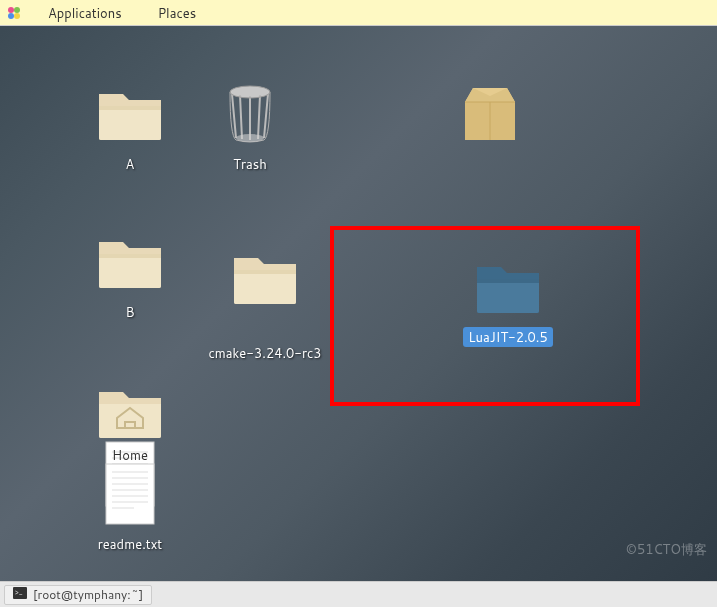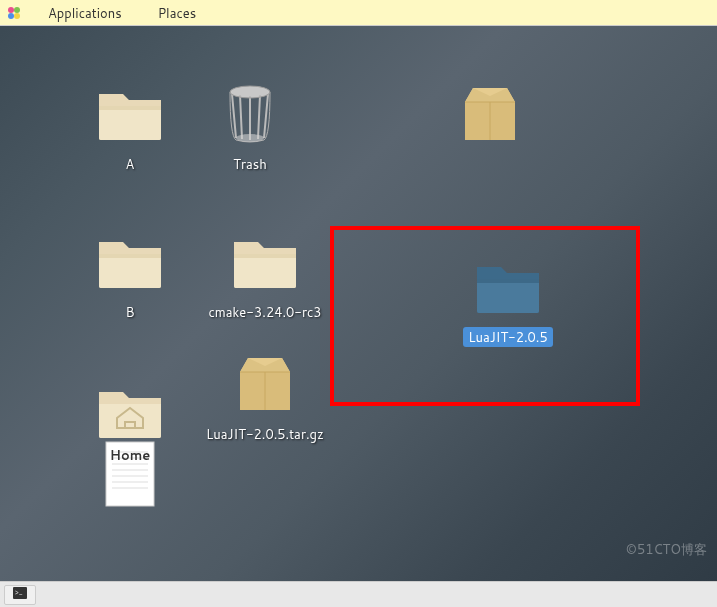--- a/index.html
+++ b/index.html
@@ -105,21 +105,21 @@
       bottom: 22px;
       right: 10px;
       color: rgba(255,255,255,0.35);
       font-size: 13px;
     }
     .home-caption {
       position: absolute;
       color: #333;
       font-size: 13px;
       text-align: center;
-      font-weight: 700;
+      font-weight: 400;
     }
   </style>
 </head>
 <body>
 
 <div class="menubar">
   <span class="menubar-logo">
     <svg width="16" height="16" viewBox="0 0 16 16">
       <circle cx="5" cy="5" r="3" fill="#e94f8e"></circle>
       <circle cx="11" cy="5" r="3" fill="#7fc24f"></circle>
@@ -173,21 +173,21 @@
     <div class="icon-visual">
       <svg width="70" height="60" viewBox="0 0 70 60">
         <path d="M4 10 L28 10 L34 16 L66 16 L66 54 Q66 56 64 56 L6 56 Q4 56 4 54 Z" fill="#e8d9b8"></path>
         <path d="M4 22 L66 22 L66 54 Q66 56 64 56 L6 56 Q4 56 4 54 Z" fill="#f0e5c8"></path>
         <path d="M4 22 L66 22 L66 26 L4 26 Z" fill="#d8c89c" opacity="0.5"></path>
       </svg>
     </div>
     <span class="icon-label">B</span>
   </div>
 
-  <div class="icon-group" style="left:195px; top:200px; width:140px;">
+  <div class="icon-group" style="left:195px; top:216px; width:140px;gap:25px;">
     <div class="icon-visual">
       <svg width="70" height="60" viewBox="0 0 70 60">
         <path d="M4 10 L28 10 L34 16 L66 16 L66 54 Q66 56 64 56 L6 56 Q4 56 4 54 Z" fill="#e8d9b8"></path>
         <path d="M4 22 L66 22 L66 54 Q66 56 64 56 L6 56 Q4 56 4 54 Z" fill="#f0e5c8"></path>
         <path d="M4 22 L66 22 L66 26 L4 26 Z" fill="#d8c89c" opacity="0.5"></path>
       </svg>
     </div>
     <span class="icon-label">cmake-3.24.0-rc3</span>
   </div>
 
@@ -220,39 +220,43 @@
         <line x1="8" y1="24" x2="44" y2="24" stroke="#ddd"></line>
         <line x1="8" y1="30" x2="44" y2="30" stroke="#ddd"></line>
         <line x1="8" y1="36" x2="44" y2="36" stroke="#ddd"></line>
         <line x1="8" y1="42" x2="44" y2="42" stroke="#ddd"></line>
         <line x1="8" y1="48" x2="44" y2="48" stroke="#ddd"></line>
       </svg>
       <span class="home-caption" style="position:absolute; top:-2px; left:0; width:52px;">Home</span>
     </div>
   </div>
 
-  <div class="icon-group" style="left:195px; top:322px; width:140px;">
-    <div class="icon-visual">
-      <svg width="66" height="64" viewBox="0 0 66 64">
-        <path d="M8 20 L58 20 L58 58 L8 58 Z" fill="#d9bc7a"></path>
-        <path d="M8 20 L16 6 L50 6 L58 20 Z" fill="#e6cc8f"></path>
-        <path d="M16 6 L33 14 L50 6 L58 20 L33 20 L8 20 Z" fill="#dcc283"></path>
-        <path d="M33 20 L33 58" stroke="#c8a860" stroke-width="1"></path>
-        <path d="M8 20 L58 20" stroke="#c8a860" stroke-width="1"></path>
-      </svg>
-    </div>
-    <span class="icon-label">LuaJIT-2.0.5.tar.gz</span>
-  </div>
-
+
+  <div class="icon-group" style="left:75px; top:432px;">
+    <div class="icon-visual">
+      <svg width="52" height="64" viewBox="0 0 52 64">
+        <rect x="2" y="2" width="48" height="60" fill="#fff" stroke="#ccc"></rect>
+        <line x1="8" y1="10" x2="44" y2="10" stroke="#ddd"></line>
+        <line x1="8" y1="16" x2="44" y2="16" stroke="#ddd"></line>
+        <line x1="8" y1="22" x2="44" y2="22" stroke="#ddd"></line>
+        <line x1="8" y1="28" x2="44" y2="28" stroke="#ddd"></line>
+        <line x1="8" y1="34" x2="44" y2="34" stroke="#ddd"></line>
+        <line x1="8" y1="40" x2="44" y2="40" stroke="#ddd"></line>
+        <line x1="8" y1="46" x2="30" y2="46" stroke="#ddd"></line>
+      </svg>
+    </div>
+    <span class="icon-label">readme.txt</span>
+  </div>
 
   <span class="watermark">©51CTO博客</span>
 </div>
 
 <div class="taskbar">
   <div class="taskbar-item">
     <span>
       <svg width="14" height="12" viewBox="0 0 14 12">
         <rect x="0" y="0" width="14" height="12" fill="#333" rx="1"></rect>
         <text x="2" y="8" fill="#ccc" font-size="7">&gt;_</text>
       </svg>
     </span>
+    <span>[root@tymphany:~]</span>
   </div>
 </div>
 
 </body></html>

